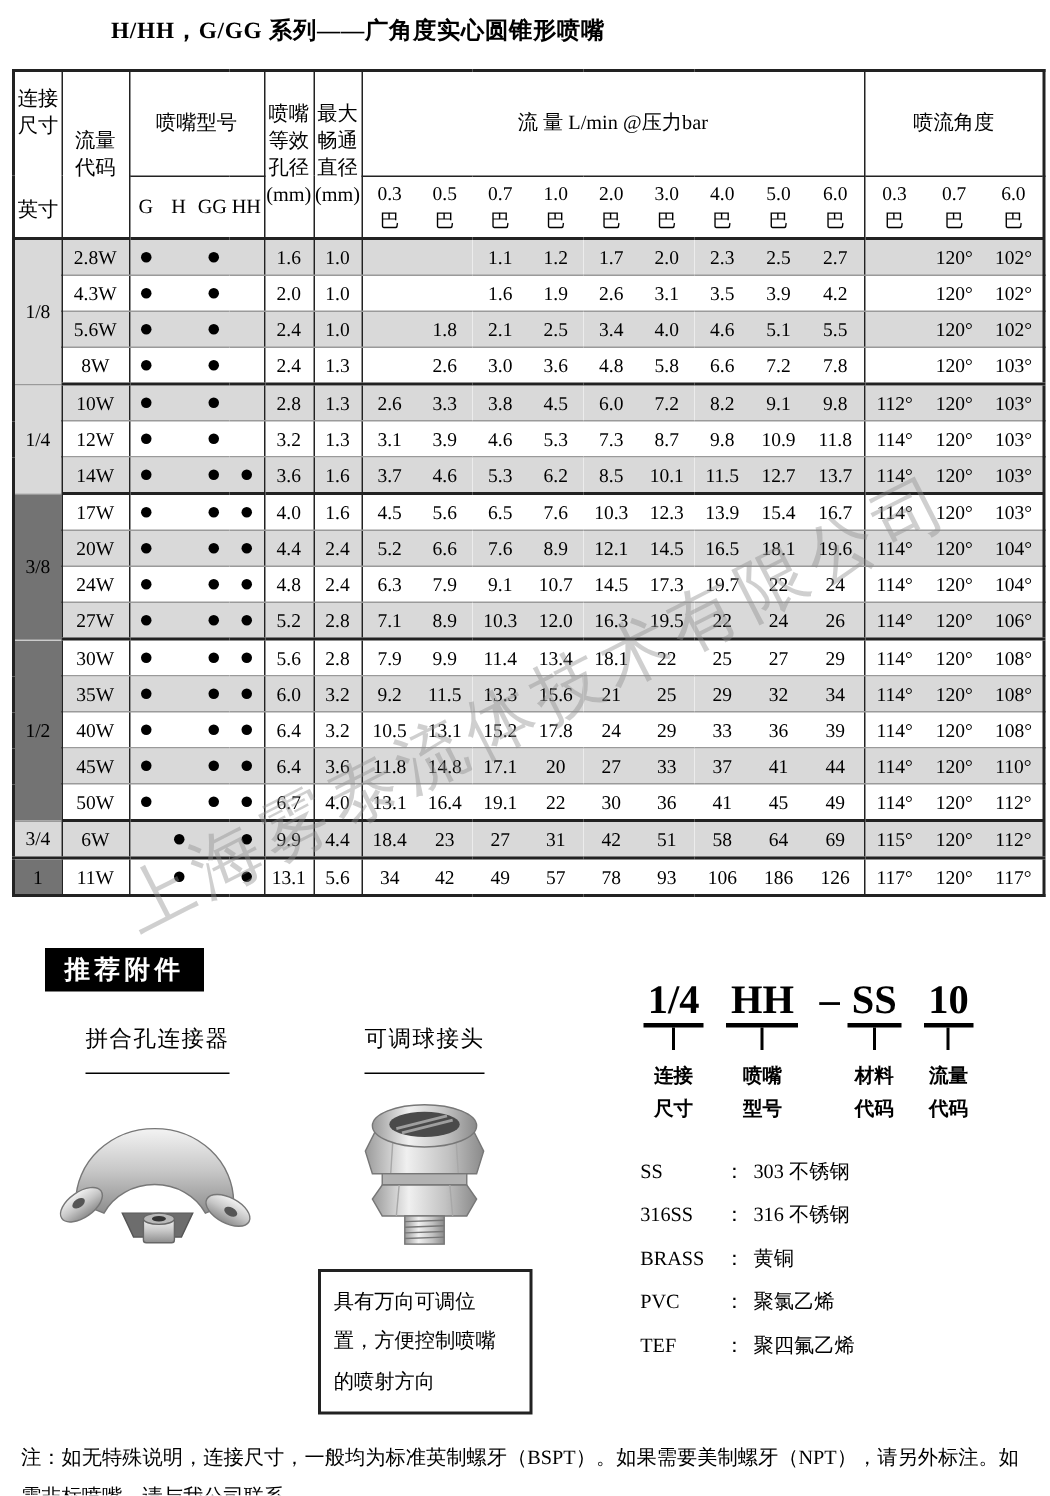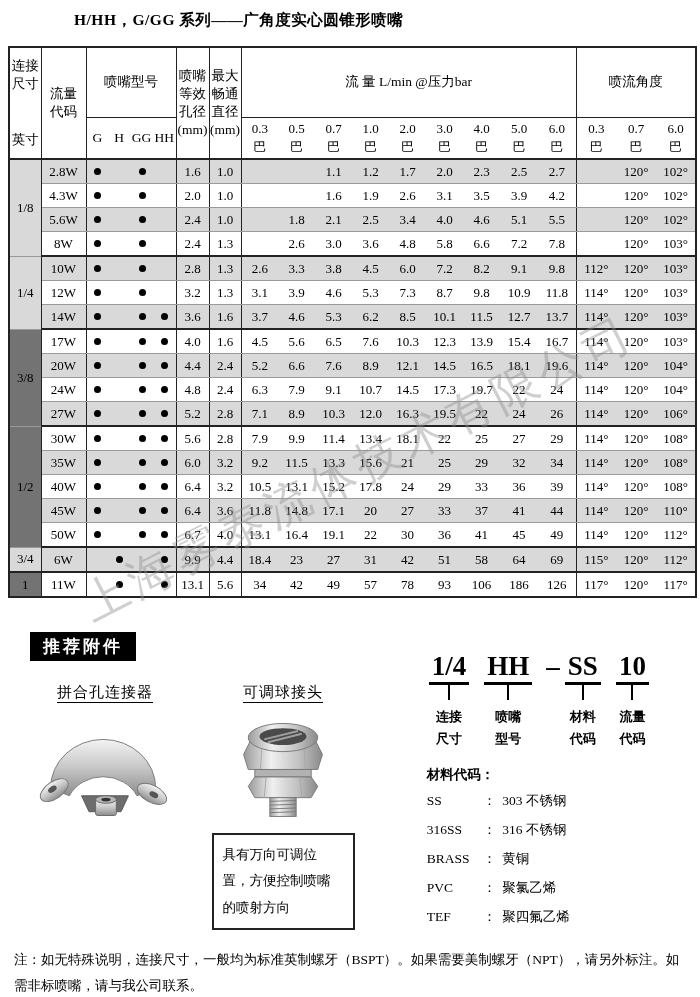--- a/index.html
+++ b/index.html
@@ -40,21 +40,21 @@
   .watermark{position:absolute;left:-10px;top:392px;width:720px;text-align:center;
      transform:rotate(-27deg);font-size:46px;letter-spacing:5px;color:#8f8f8f;opacity:.42;
      white-space:nowrap;pointer-events:none;z-index:6;}
 
   
   .bottom{display:flex;margin:34px 12px 0 12px;}
   .accessories{width:398px;}
   .acc-badge{margin-left:18px;}
   .acc-items{display:flex;margin-top:22px;margin-left:4px;}
   .acc-item{width:178px;display:flex;flex-direction:column;align-items:center;}
-  .acc-title{font-size:15px;border-bottom:1px solid #000;padding-bottom:0;letter-spacing:1px;}
+  .acc-title{font-size:15px;border-bottom:1px solid #000;padding-bottom:13px;letter-spacing:1px;}
   .acc-img{margin-top:12px;height:108px;}
   .acc-desc{border:2px solid #222;padding:7px 9px;font-size:13.5px;line-height:1.95;
             margin-top:10px;text-align:left;}
   .acc-desc.d1{width:116px;}
   .acc-desc.d2{width:143px;}
 
   .ordering{margin-left:18px;width:262px;}
   .example{display:flex;align-items:flex-start;margin-top:20px;margin-left:2px;}
   .part{text-align:center;margin-right:15px;}
   .pval{font-size:27px;font-weight:bold;padding:0 3px;line-height:1.1;}
@@ -839,21 +839,20 @@
           <div class="part">
             <div class="pval und">10</div>
             <div class="tick"></div>
             <div class="plbl">
               <div>流量</div>
               <div>代码</div>
             </div>
           </div>
         </div>
       <div class="materials">
-        <div class="mat-title">材料代码：</div>
         <div id="mat-list">
             <div class="mat-row">
               <span class="mat-code">SS</span>
               <span class="mat-sep">：</span>
               <span class="mat-name">303 不锈钢</span>
             </div>
             <div class="mat-row">
               <span class="mat-code">316SS</span>
               <span class="mat-sep">：</span>
               <span class="mat-name">316 不锈钢</span>

